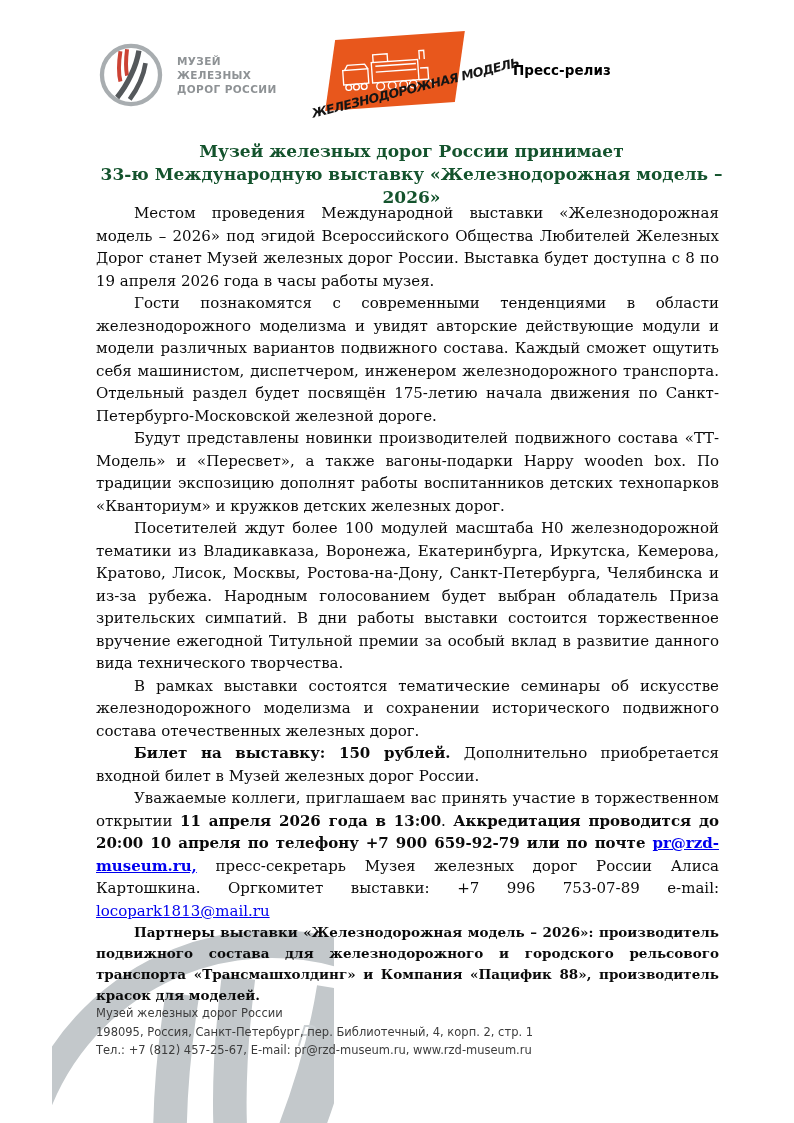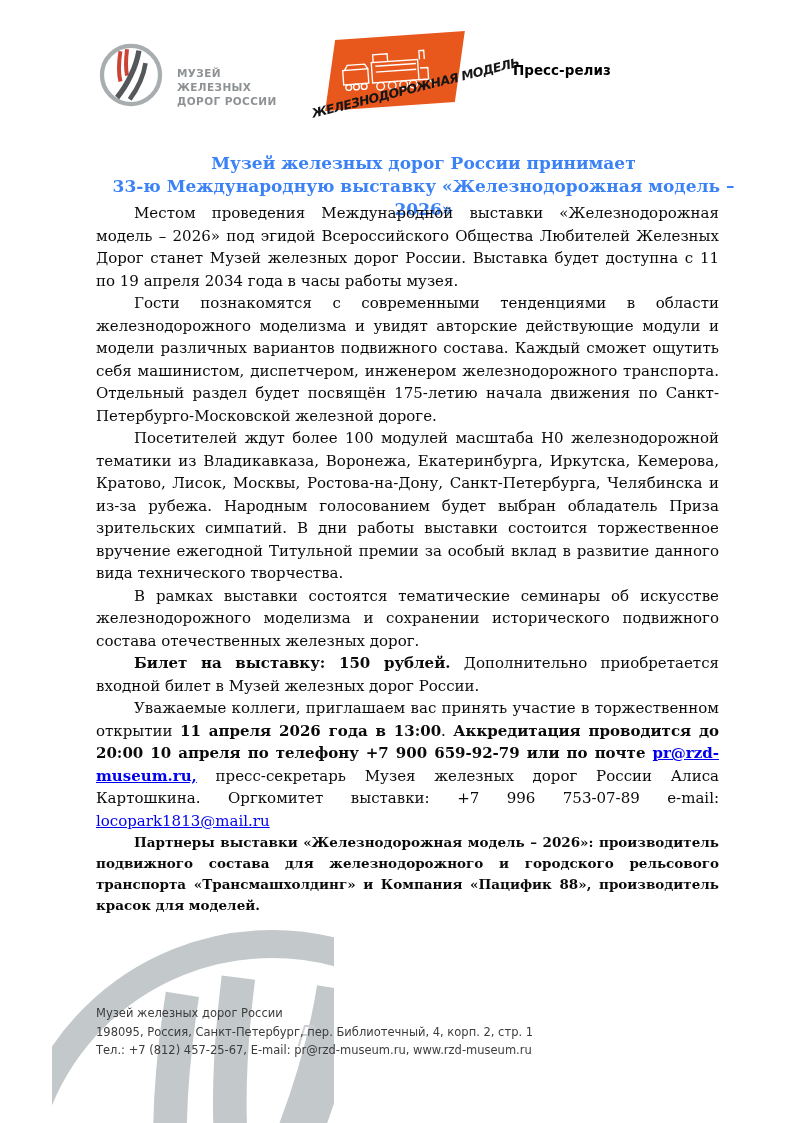--- a/index.html
+++ b/index.html
@@ -6,21 +6,21 @@
   .page{
     position:relative;
     width:794px;height:1123px;
     background:#ffffff;
     overflow:hidden;
     font-family:"DejaVu Serif", serif;
     color:#111;
   }
   
   .hdr{position:absolute;left:0;top:0;width:794px;height:130px;z-index:2;}
-  .museum-logo{position:absolute;left:98px;top:42px;display:flex;align-items:flex-end;gap:13px;}
+  .museum-logo{position:absolute;left:98px;top:42px;display:flex;align-items:center;gap:13px;}
   .museum-logo svg{display:block;}
   .museum-logo-text{
     font-family:"DejaVu Sans", sans-serif;
     font-size:10.5px;line-height:14px;letter-spacing:.4px;
     color:#8E9295;font-weight:bold;
   }
   .exh-logo{position:absolute;left:308px;top:28px;width:170px;height:92px;}
   .exh-para{
     position:absolute;left:22px;top:8px;width:130px;height:70px;
     background:#E8571C;
@@ -36,22 +36,22 @@
     white-space:nowrap;
   }
   .press-release{
     position:absolute;left:513px;top:62px;
     font-family:"DejaVu Sans", sans-serif;
     font-weight:bold;font-size:13.5px;color:#000000;
   }
   
   .doc-title{
     position:absolute;left:96px;top:136px;width:623px;z-index:2;
-    margin:16px;text-align:center;
-    font-size:17px;line-height:23px;font-weight:bold;color:#3b82f6;
+    margin:4px;text-align:center;
+    font-size:17px;line-height:23px;font-weight:bold;color:#14532d;
   }
   
   .doc-main{position:absolute;left:96px;top:202px;width:623px;z-index:2;}
   .doc-main p{
     margin:0;text-align:justify;text-indent:38px;
     font-size:15px;line-height:22.5px;color:#0a0a0a;
   }
   .doc-main p.partners{font-size:13.5px;line-height:21px;font-weight:bold;}
   .b{font-weight:bold;}
   a.doc-link{color:#0000EE;text-decoration:underline;cursor:pointer;}
@@ -116,22 +116,23 @@
 
     <div class="press-release">Пресс-релиз</div>
   </div>
 
   <h1 class="doc-title">
     <span>Музей железных дорог России принимает</span><br>
     <span>33-ю Международную выставку «Железнодорожная модель – 2026»</span>
   </h1>
 
   <main class="doc-main">
-    <p>Местом проведения Международной выставки «Железнодорожная модель – 2026» под эгидой Всероссийского Общества Любителей Железных Дорог станет Музей железных дорог России. Выставка будет доступна с 11 по 19 апреля 2034 года в часы работы музея.</p>
+    <p>Местом проведения Международной выставки «Железнодорожная модель – 2026» под эгидой Всероссийского Общества Любителей Железных Дорог станет Музей железных дорог России. Выставка будет доступна с 8 по 19 апреля 2026 года в часы работы музея.</p>
     <p>Гости познакомятся с современными тенденциями в области железнодорожного моделизма и увидят авторские действующие модули и модели различных вариантов подвижного состава. Каждый сможет ощутить себя машинистом, диспетчером, инженером железнодорожного транспорта. Отдельный раздел будет посвящён 175-летию начала движения по Санкт-Петербурго-Московской железной дороге.</p>
+    <p>Будут представлены новинки производителей подвижного состава «ТТ-Модель» и «Пересвет», а также вагоны-подарки Happy wooden box. По традиции экспозицию дополнят работы воспитанников детских технопарков «Кванториум» и кружков детских железных дорог.</p>
     <p>Посетителей ждут более 100 модулей масштаба Н0 железнодорожной тематики из Владикавказа, Воронежа, Екатеринбурга, Иркутска, Кемерова, Кратово, Лисок, Москвы, Ростова-на-Дону, Санкт-Петербурга, Челябинска и из-за рубежа. Народным голосованием будет выбран обладатель Приза зрительских симпатий. В дни работы выставки состоится торжественное вручение ежегодной Титульной премии за особый вклад в развитие данного вида технического творчества.</p>
     <p>В рамках выставки состоятся тематические семинары об искусстве железнодорожного моделизма и сохранении исторического подвижного состава отечественных железных дорог.</p>
     <p><span class="b">Билет на выставку: 150 рублей.</span><span> Дополнительно приобретается входной билет в Музей железных дорог России.</span></p>
     <p><span>Уважаемые коллеги, приглашаем вас принять участие в торжественном открытии </span><span class="b">11 апреля 2026 года в 13:00</span><span>. </span><span class="b">Аккредитация проводится до 20:00 10 апреля по телефону +7 900 659-92-79 или по почте </span><a class="doc-link b">pr@rzd-museum.ru,</a><span> пресс-секретарь Музея железных дорог России Алиса Картошкина. Оргкомитет выставки: +7 996 753-07-89 e-mail: </span><a class="doc-link">locopark1813@mail.ru</a></p>
     <p class="partners">Партнеры выставки «Железнодорожная модель – 2026»: производитель подвижного состава для железнодорожного и городского рельсового транспорта «Трансмашхолдинг» и Компания «Пацифик 88», производитель красок для моделей.</p>
   </main>
 
   <div class="watermark">
     <svg class="big" width="560" height="560" viewBox="0 0 100 100">
       <circle cx="50" cy="50" r="45" fill="none" stroke="#C3C8CB" stroke-width="5"></circle>

